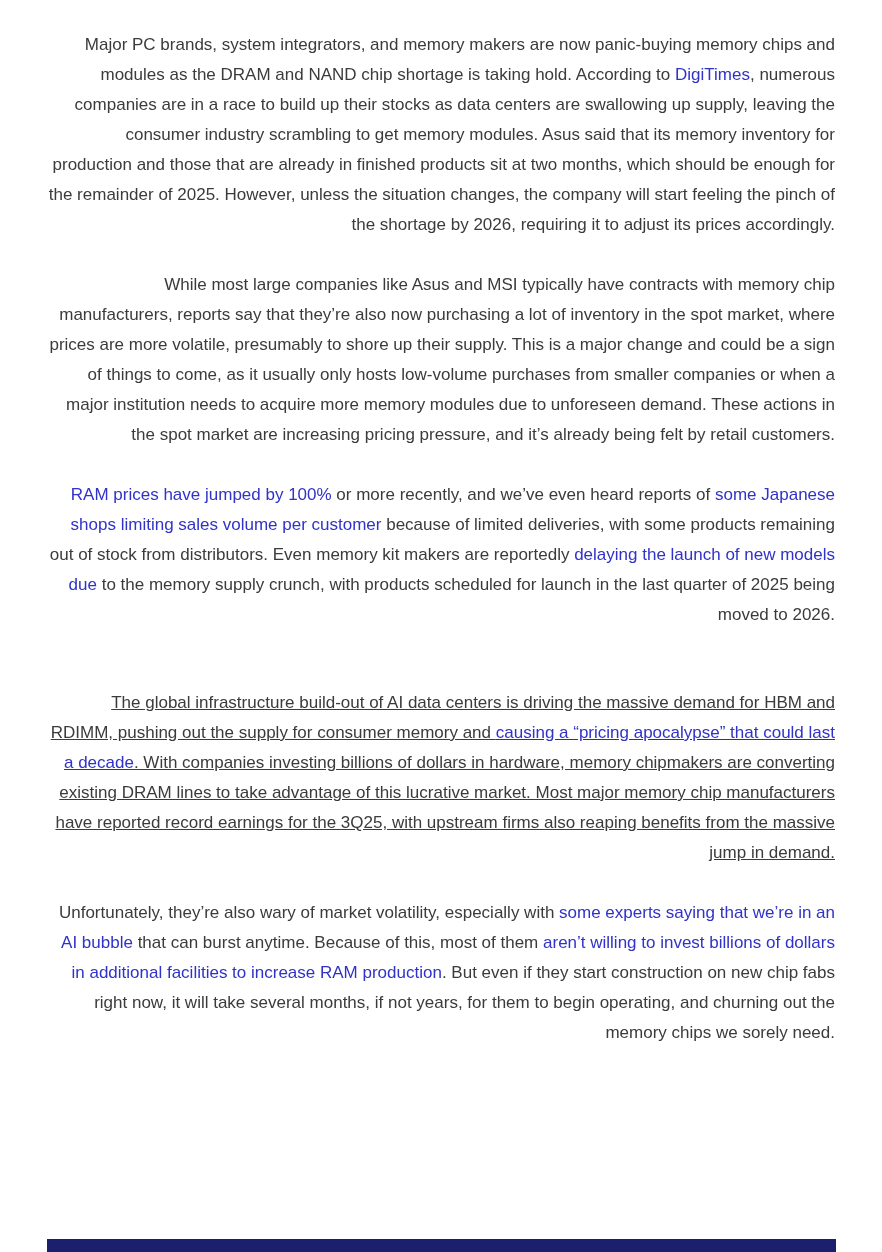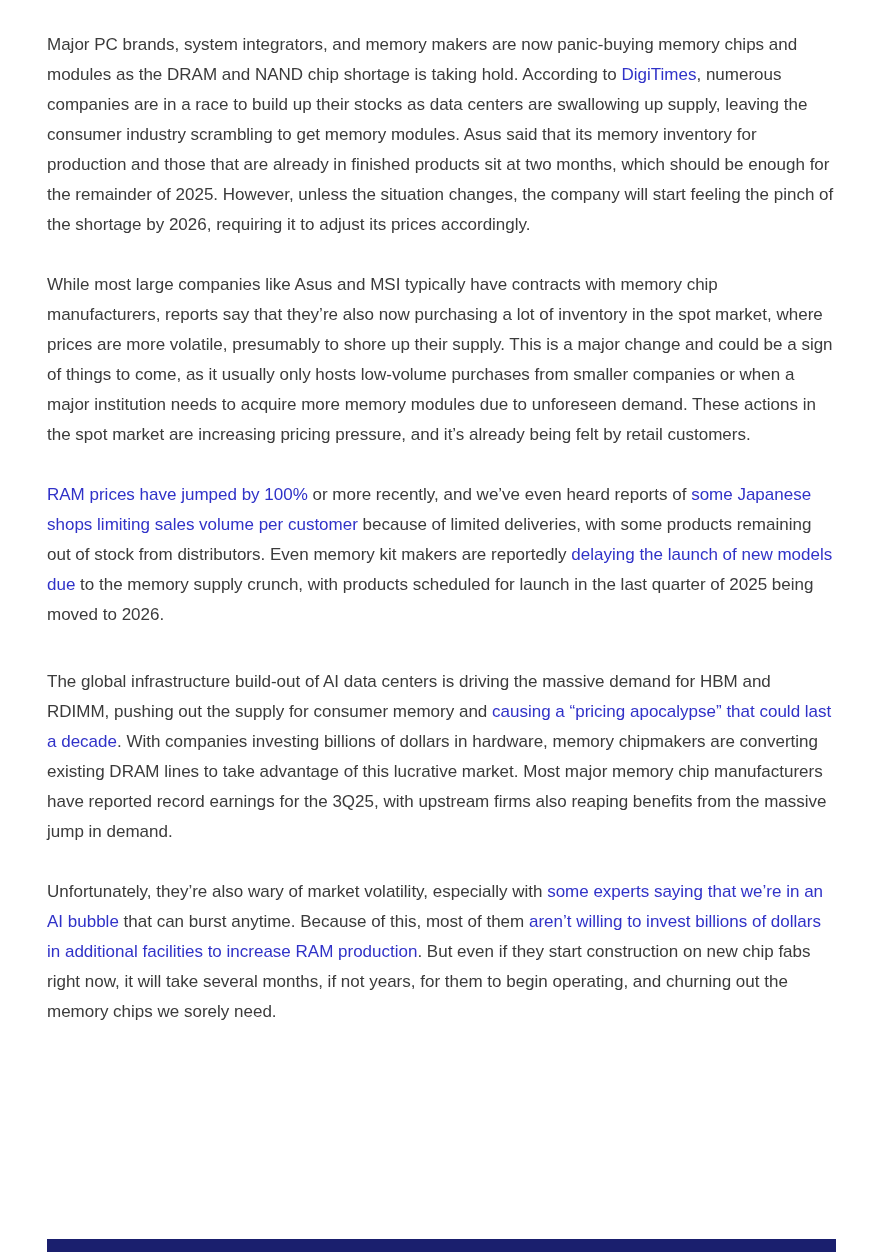--- a/index.html
+++ b/index.html
@@ -7,32 +7,34 @@
     padding: 0;
     background: #ffffff;
     font-family: "Liberation Sans", sans-serif;
   }
   .page {
     position: relative;
     width: 882px;
     height: 1252px;
     background: var(--bg, #ffffff);
     overflow: hidden;
+    text-align: right;
   }
   .article {
     padding: 30px 47px 0 47px;
     font-size: 17px;
     line-height: 30px;
     color: var(--text-color, #3b3b3b);
   }
   .article p {
     margin: 0 0 30px 0;
   }
   .article p.extra-gap {
-    margin-top: 37px;
+    margin-top: 58px;
+    text-decoration: underline;
   }
   .article a {
     color: var(--link-color, #3032c8);
     text-decoration: none;
     cursor: pointer;
   }
   .bottom-bar {
     position: absolute;
     left: 47px;
     right: 46px;

